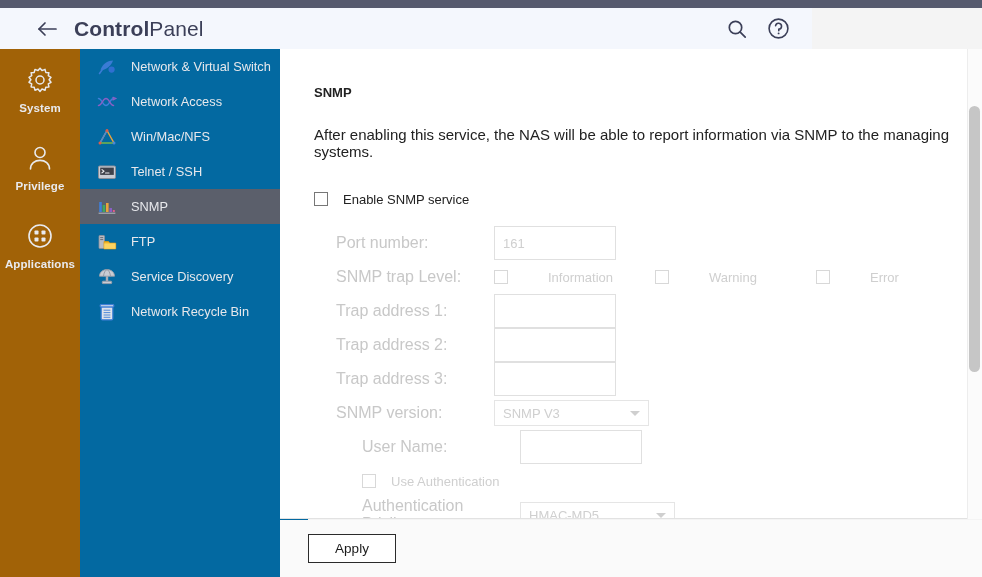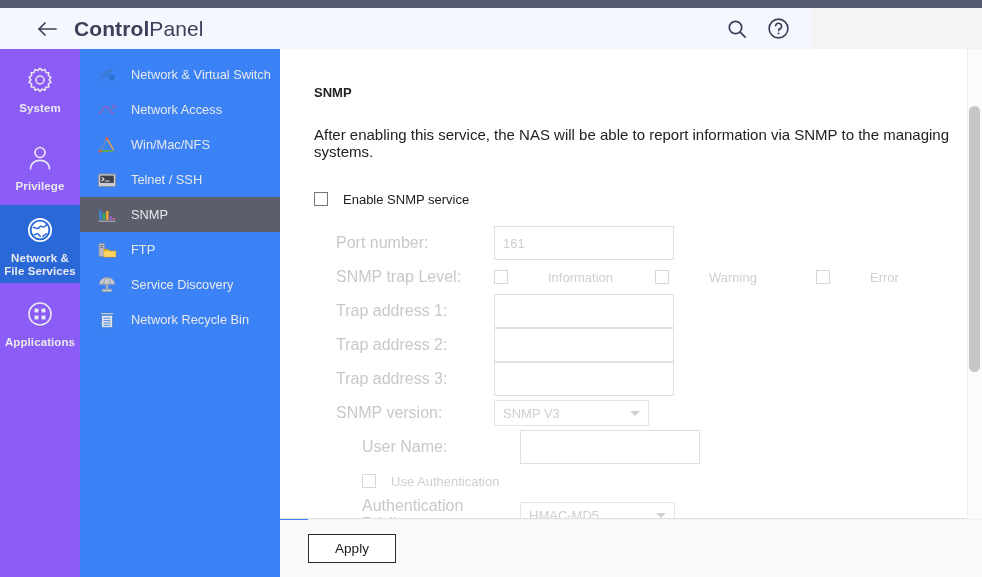--- a/index.html
+++ b/index.html
@@ -51,21 +51,21 @@
     margin-right: 22px;
     display: flex; align-items: center; gap: 17px;
   }
   .hicon { width: 24px; height: 24px; color: #3b3f58; cursor: pointer;
            display: flex; align-items: center; justify-content: center; }
 
   
   .rail {
     position: absolute; left: 0; top: 49px;
     width: 80px; height: 528px;
-    background: #8b5cf6;
+    background: #a16207;
   }
   .rail-item {
     width: 80px; height: 78px;
     display: flex; flex-direction: column;
     align-items: center; justify-content: center;
     color: #e9eaee;
     cursor: pointer;
     user-select: none;
   }
   .rail-item.active { background: #2a68d8; }
@@ -76,22 +76,21 @@
     line-height: 13px;
     text-align: center;
     font-weight: bold;
     letter-spacing: 0.1px;
   }
 
   
   .subnav {
     position: absolute; left: 80px; top: 49px;
     width: 228px; height: 528px;
-    background: #3b82f6;
-    padding-top: 8px;
+    background: #0369a1;
   }
   .subnav-item {
     height: 35px;
     display: flex; align-items: center;
     padding-left: 16px;
     cursor: pointer;
     color: #e7e8ec;
     font-size: 12.8px;
   }
   .subnav-item.active { background: #5b5f6b; }
@@ -134,21 +133,21 @@
   .cb.dim { border-color: #d8d8d8; cursor: default; }
   .cb-label { margin-left: 15px; font-size: 13px; color: #222; }
   .cb-label.dim { color: #cfcfcf; }
 
   .lbl {
     font-size: 16px; color: #c8c8c8;
     width: 180px; flex: 0 0 180px;
   }
 
   .fld {
-    width: 180px; height: 26px;
+    width: 122px; height: 26px;
     border: 1px solid #e0e0e0;
     background: #fff;
     font-size: 13px;
     color: #cfcfcf;
     padding: 16px 8px;
     display: flex; align-items: center;
     cursor: text;
   }
   .sel {
     width: 155px; height: 26px;
@@ -250,33 +249,20 @@
     <div class="rail-item">
       <div class="rail-ico">
         <svg width="30" height="30" viewBox="0 0 30 30" fill="none" stroke="#e9eaee" stroke-width="1.6">
           <circle cx="15" cy="9.5" r="5"></circle>
           <path d="M5.5 26 c0-5.4 4.3-8.6 9.5-8.6 s9.5 3.2 9.5 8.6" stroke-linecap="round"></path>
         </svg>
       </div>
       <div class="rail-label">Privilege</div>
     </div>
 
-    <div class="rail-item active">
-      <div class="rail-ico">
-        <svg width="30" height="30" viewBox="0 0 30 30" fill="none">
-          <circle cx="15" cy="15" r="11.2" stroke="#ffffff" stroke-width="1.7"></circle>
-          <circle cx="15" cy="15" r="8.4" fill="#ffffff"></circle>
-          <path d="M8.5 12.6 c2.2-0.4 2.8 1.2 4.4 1 c1.4-0.2 1.2-2.1 2.8-2.3 c1.4-0.2 2.2 1.1 3.6 0.6 c1.2-0.4 1-1.6 2.4-2.1 M9.2 19.6 c1.8 0.5 2-1.2 3.5-0.9 c1.4 0.3 1.1 2.2 2.6 2.6 M17.8 21.4 c0.6-1.4 2.4-1.2 3.4-2.6" stroke="#2a68d8" stroke-width="1.5" stroke-linecap="round"></path>
-        </svg>
-      </div>
-      <div class="rail-label">
-        <span>Network &amp;</span><br>
-        <span>File Services</span>
-      </div>
-    </div>
 
     <div class="rail-item">
       <div class="rail-ico">
         <svg width="30" height="30" viewBox="0 0 30 30" fill="none">
           <circle cx="15" cy="15" r="11" stroke="#e9eaee" stroke-width="1.6"></circle>
           <rect x="9.5" y="9.5" width="4" height="4" rx="0.8" fill="#e9eaee"></rect>
           <rect x="16.5" y="9.5" width="4" height="4" rx="0.8" fill="#e9eaee"></rect>
           <rect x="9.5" y="16.5" width="4" height="4" rx="0.8" fill="#e9eaee"></rect>
           <rect x="16.5" y="16.5" width="4" height="4" rx="0.8" fill="#e9eaee"></rect>
         </svg>

